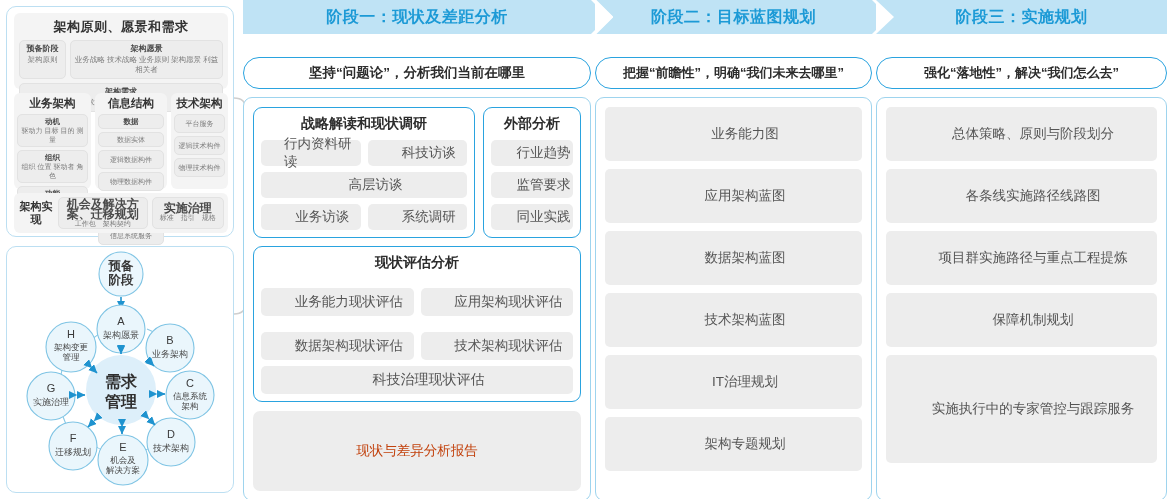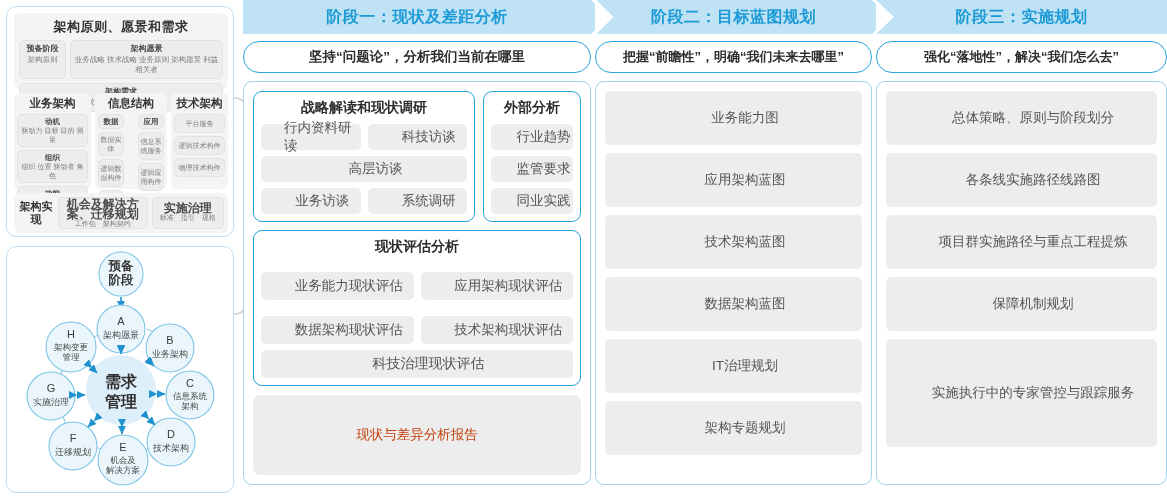--- a/index.html
+++ b/index.html
@@ -40,21 +40,21 @@
   .c-vision{flex:1;padding:3px 2px;font-size:7.5px;line-height:10px;}
   .c-req{margin-top:4px;padding:3px 2px;font-size:7.5px;line-height:10px;}
   .c-prep .ct,.c-vision .ct,.c-req .ct{font-size:8px;margin-bottom:1px;}
 
   
   .blk-cols{position:absolute;left:7px;top:86px;width:214px;height:96px;display:flex;gap:4px;}
   .col-biz{width:77px;padding:3px;}
   .col-info{width:72px;padding:3px;}
   .col-tech{flex:1;padding:3px;}
   .col-head{font-size:11.5px;font-weight:bold;text-align:center;color:#333;margin:0 0 3px;}
-  .sub{display:flex;gap:14px;}
+  .sub{display:flex;gap:14px;flex-direction:column;}
   .sub-c{flex:1;}
   .cell-sm{padding:2px 1px;margin-bottom:3px;font-size:7px;line-height:9px;}
   .cell-sm .ct{font-size:7.5px;}
   .cell-tall{padding:4px 1px;margin-bottom:3px;font-size:7px;line-height:9px;}
 
   
   .blk-bot{position:absolute;left:7px;top:186px;width:214px;height:40px;padding:4px;display:flex;gap:4px;align-items:stretch;}
   .bot-lbl{
     width:36px;display:flex;align-items:center;justify-content:center;
     font-size:11px;font-weight:bold;color:#333;line-height:13px;text-align:center;
@@ -82,21 +82,21 @@
     color:#1c9ad6;font-weight:bold;font-size:16px;letter-spacing:.5px;
   }
   .banner .chev{
     position:absolute;right:-17px;top:0;width:17px;height:34px;z-index:3;
   }
   .banner .notch{
     position:absolute;left:0;top:0;width:18px;height:34px;z-index:4;
   }
 
   .sub-banner{
-    margin-top:7px;height:32px;border:1.4px solid #2aa3df;border-radius:18px;
+    margin-top:23px;height:32px;border:1.4px solid #2aa3df;border-radius:18px;
     background:#fff;display:flex;align-items:center;justify-content:center;
     font-weight:bold;font-size:13.5px;color:#2d2d2d;box-sizing:border-box;
   }
   .ph2 .sub-banner,.ph3 .sub-banner{font-size:13px;}
 
   .body-box{
     margin-top:8px;border:1.2px solid #9ed4ee;border-radius:9px;background:#fff;
     box-sizing:border-box;padding:9px;
   }
   .ph1 .body-box{height:404px;}
@@ -401,22 +401,22 @@
           <polygon points="0,0 17,17 0,34" fill="#bfe3f5"></polygon>
         </svg>
       </div>
       <div class="sub-banner">
         <span>把握“前瞻性”，明确“我们未来去哪里”</span>
       </div>
       <div class="body-box">
         <div class="vlist">
           <div class="chip">业务能力图</div>
           <div class="chip">应用架构蓝图</div>
+          <div class="chip">数据架构蓝图</div>
           <div class="chip">技术架构蓝图</div>
-          <div class="chip">数据架构蓝图</div>
           <div class="chip">IT治理规划</div>
           <div class="chip">架构专题规划</div>
         </div>
       </div>
     </div>
 
     <div class="ph ph3">
       <div class="banner">
         <svg class="notch" viewBox="0 0 18 34" preserveAspectRatio="none">
           <polygon points="0,0 18,17 0,34 0,0" fill="#ffffff"></polygon>

